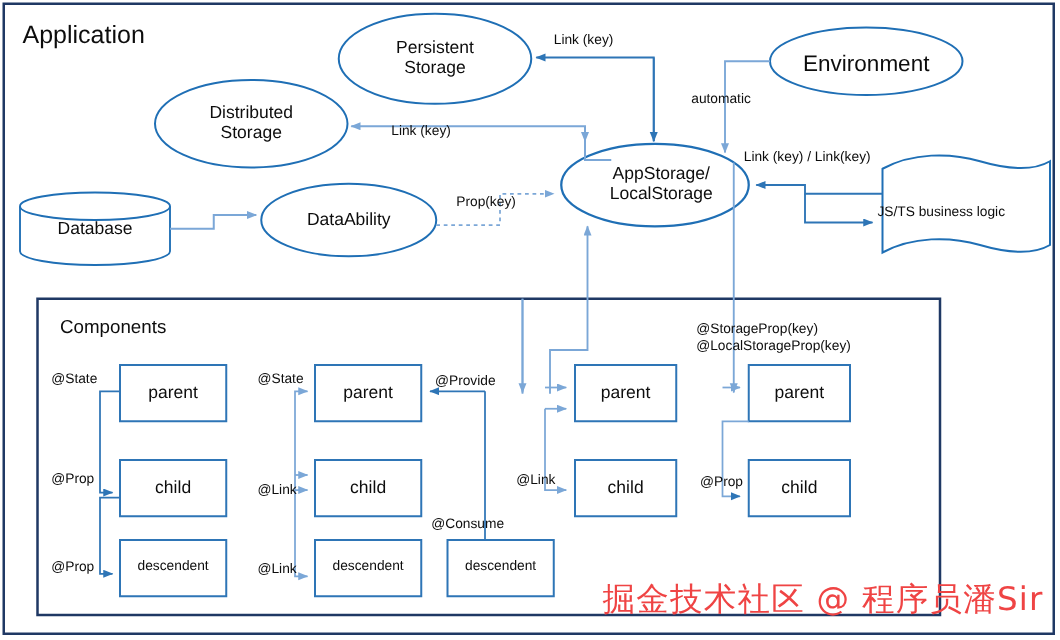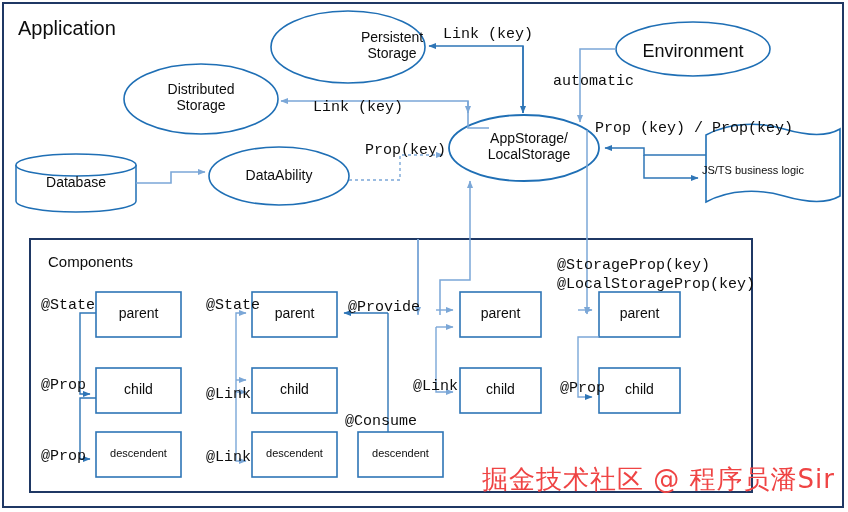--- a/index.html
+++ b/index.html
@@ -4,21 +4,21 @@
 <style>
   html,body{margin:0;padding:0;background:#ffffff;}
   body{font-family:"Liberation Sans","DejaVu Sans",sans-serif;}
   #stage{position:relative;width:848px;height:512px;background:#ffffff;overflow:hidden;}
   #frame{position:absolute;left:2px;top:2px;width:842px;height:506px;border:2px solid #1f3864;box-sizing:border-box;}
   svg#canvas{position:absolute;left:0;top:0;width:848px;height:512px;}
   .lbl{position:absolute;color:#0d0d0d;white-space:nowrap;}
   .app-title{font-size:20px;left:18px;top:17px;}
   .comp-title{font-size:15px;left:48px;top:253px;}
   .node-txt{position:absolute;text-align:center;color:#0d0d0d;white-space:pre;line-height:1.12;}
-  .edge-lbl{position:absolute;font-size:15px;color:#0d0d0d;white-space:pre;line-height:1.25;font-family:Liberation Mono, monospace;}
+  .edge-lbl{position:absolute;font-size:11px;color:#0d0d0d;white-space:pre;line-height:1.25;}
   .box-txt{position:absolute;text-align:center;color:#0d0d0d;white-space:nowrap;}
   .wm{position:absolute;left:482px;top:462px;font-size:26px;color:#ef4444;
       letter-spacing:1px;white-space:nowrap;font-family:"DejaVu Sans",sans-serif;}
 </style>
 </head>
 <body>
 
 <div id="stage">
 
   <div id="frame"></div>
@@ -118,36 +118,36 @@
 
     <rect x="599" y="292" width="81" height="45" fill="#ffffff" stroke="#2e75b6" stroke-width="1.6"></rect>
     <rect x="599" y="368" width="81" height="45" fill="#ffffff" stroke="#2e75b6" stroke-width="1.6"></rect>
     <path d="M578,310 H592" fill="none" stroke="#7ba7d7" stroke-width="1.4" marker-end="url(#ahL)"></path>
     <path d="M599,337 H578 V397 H592" fill="none" stroke="#7ba7d7" stroke-width="1.4" marker-end="url(#ahD)"></path>
   </svg>
 
   <div class="lbl app-title">Application</div>
   <div class="lbl comp-title">Components</div>
 
-  <div class="node-txt" style="left:271px;top:30px;width:154px;font-size:14px;padding-left:44px;">Persistent
+  <div class="node-txt" style="left:271px;top:30px;width:154px;font-size:14px;">Persistent
 Storage</div>
   <div class="node-txt" style="left:124px;top:82px;width:154px;font-size:14px;">Distributed
 Storage</div>
   <div class="node-txt" style="left:209px;top:168px;width:140px;font-size:14px;">DataAbility</div>
   <div class="node-txt" style="left:16px;top:175px;width:120px;font-size:14px;">Database</div>
   <div class="node-txt" style="left:449px;top:131px;width:160px;font-size:14px;">AppStorage/
 LocalStorage</div>
   <div class="node-txt" style="left:616px;top:41px;width:154px;font-size:18px;">Environment</div>
   <div class="node-txt" style="left:686px;top:164px;width:134px;font-size:11px;">JS/TS business logic</div>
 
   <div class="edge-lbl" style="left:443px;top:26px;">Link (key)</div>
   <div class="edge-lbl" style="left:313px;top:99px;">Link (key)</div>
-  <div class="edge-lbl" style="left:337px;top:142px;padding-left:28px;">Prop(key)</div>
+  <div class="edge-lbl" style="left:337px;top:156px;padding-left:28px;">Prop(key)</div>
   <div class="edge-lbl" style="left:553px;top:73px;">automatic</div>
-  <div class="edge-lbl" style="left:595px;top:120px;">Prop (key) / Prop(key)</div>
+  <div class="edge-lbl" style="left:595px;top:120px;">Link (key) / Link(key)</div>
 
   <div class="edge-lbl" style="left:557px;top:257px;">@StorageProp(key)
 @LocalStorageProp(key)</div>
 
   <div class="box-txt" style="left:96px;top:305px;width:85px;font-size:14px;">parent</div>
   <div class="box-txt" style="left:96px;top:381px;width:85px;font-size:14px;">child</div>
   <div class="box-txt" style="left:96px;top:447px;width:85px;font-size:11px;">descendent</div>
   <div class="edge-lbl" style="left:41px;top:297px;">@State</div>
   <div class="edge-lbl" style="left:41px;top:377px;">@Prop</div>
   <div class="edge-lbl" style="left:41px;top:448px;">@Prop</div>

